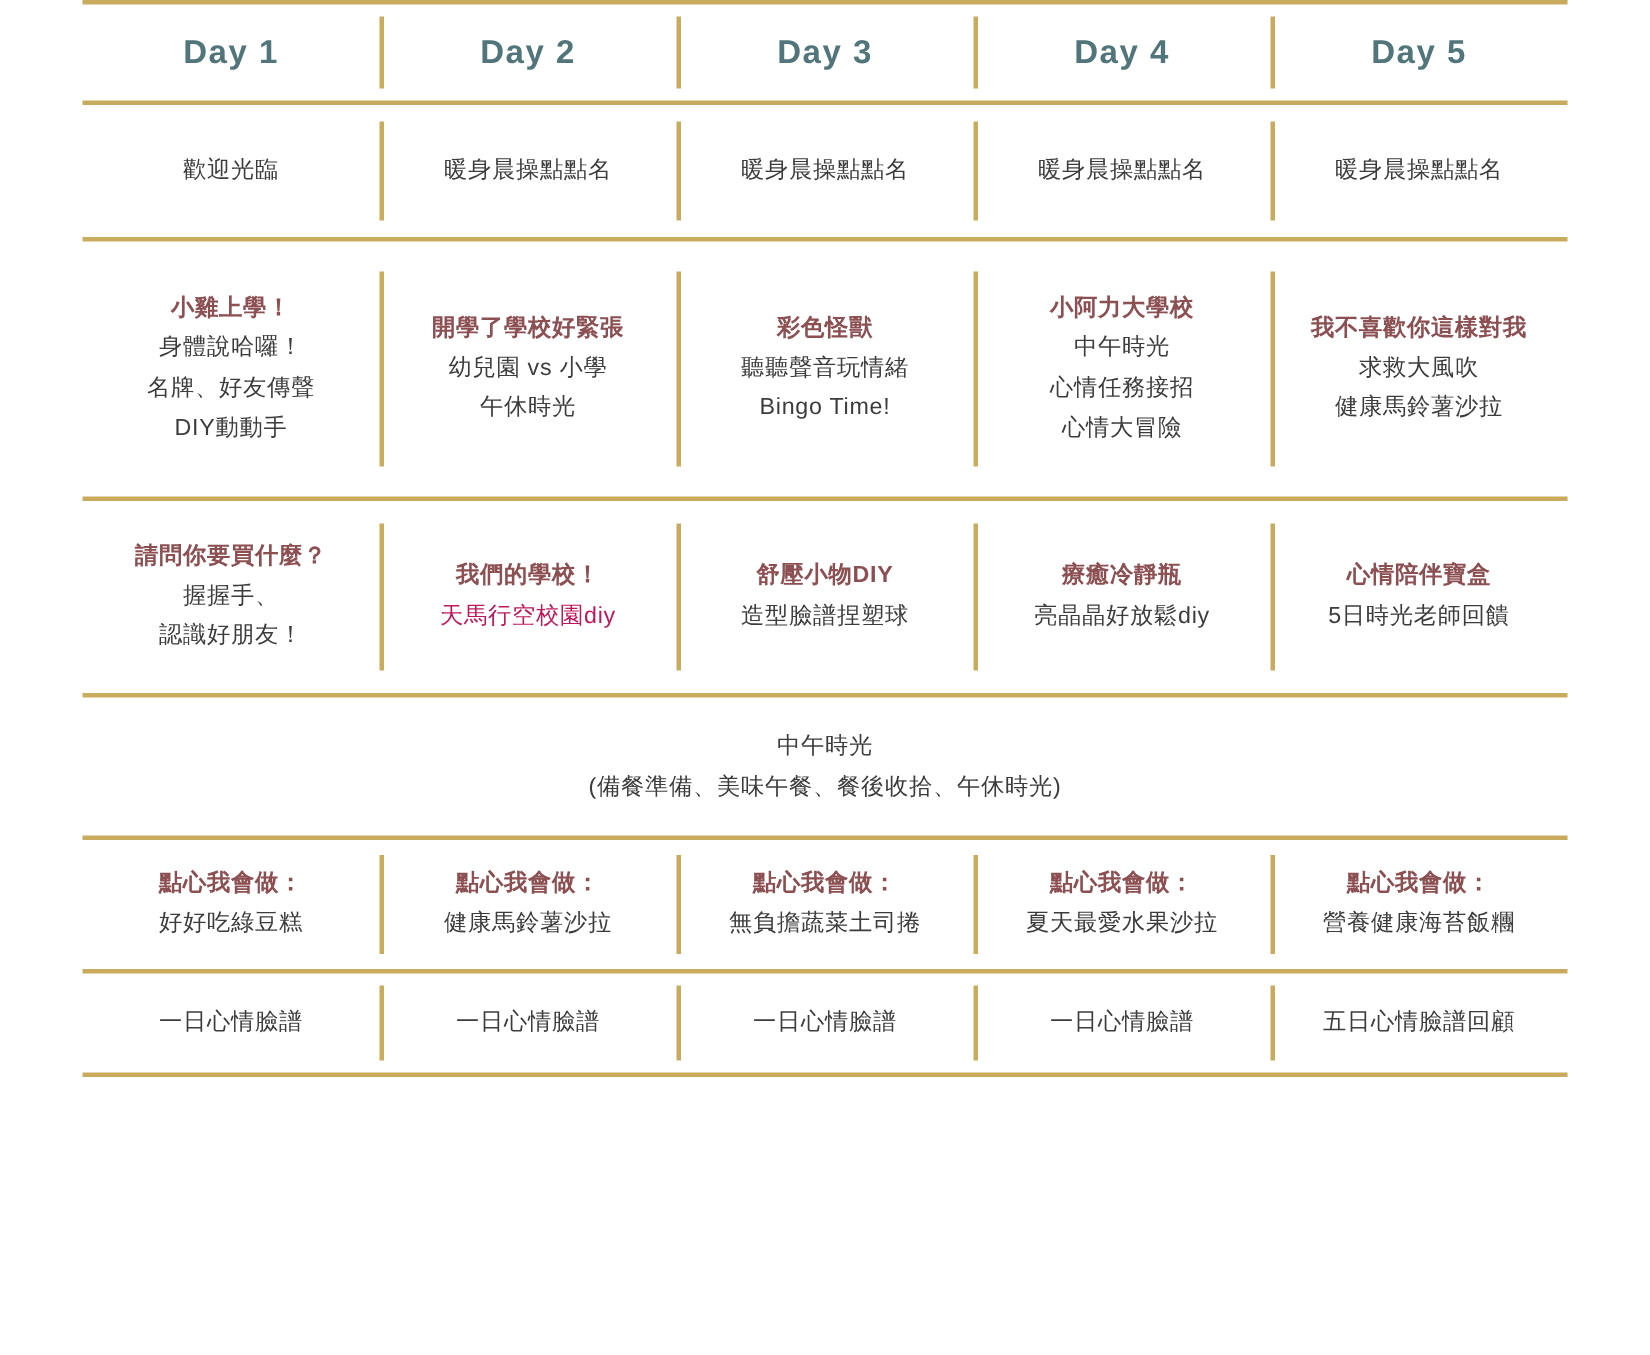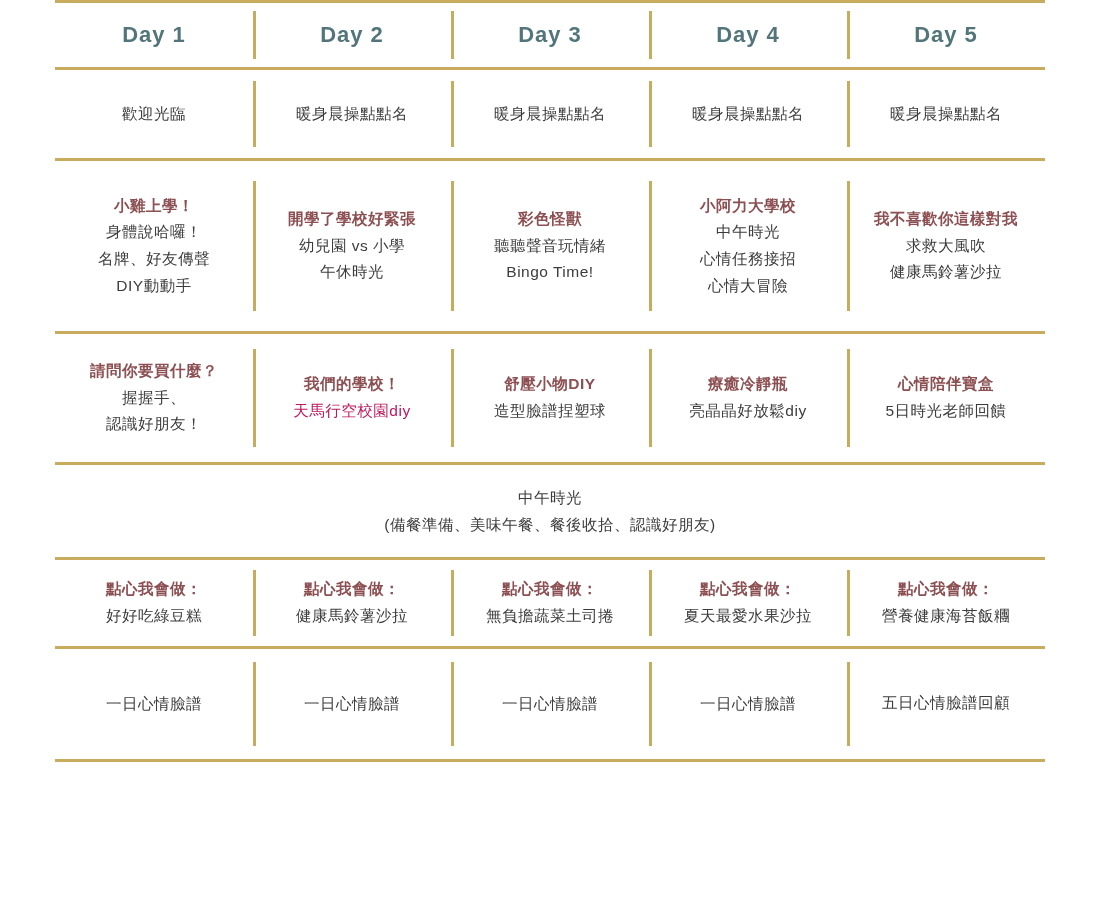--- a/index.html
+++ b/index.html
@@ -72,21 +72,21 @@
     font-size: 22px;
     font-weight: bold;
     color: #51757a;
     letter-spacing: 1px;
   }
 
   .row-morningcall td.cell { height: 88px; }
   .row-block td.cell { height: 170px; }
   .row-block2 td.cell { height: 128px; }
   .row-snack td.cell { height: 86px; }
-  .row-face td.cell { height: 110px; }
+  .row-face td.cell { height: 66px; }
 
   .lunch-cell {
     height: 92px;
     text-align: center;
     vertical-align: middle;
     padding: 0 10px;
   }
 
   .t {
     font-size: 15.5px;
@@ -265,21 +265,21 @@
       <tr class="rule-row">
         <td colspan="5">
             <div class="rule" style="background: rgb(201, 171, 94);"></div>
           </td>
       </tr>
 
       <tr class="lunch">
         <td class="lunch-cell" colspan="5">
           <div class="lines">
               <div class="t plain" style="color: rgb(60, 60, 60);">中午時光</div>
-              <div class="t plain" style="color: rgb(60, 60, 60);">(備餐準備、美味午餐、餐後收拾、認識好朋友)</div>
+              <div class="t plain" style="color: rgb(60, 60, 60);">(備餐準備、美味午餐、餐後收拾、午休時光)</div>
             </div>
         </td>
       </tr>
 
       <tr class="rule-row">
         <td colspan="5">
             <div class="rule" style="background: rgb(201, 171, 94);"></div>
           </td>
       </tr>
 

